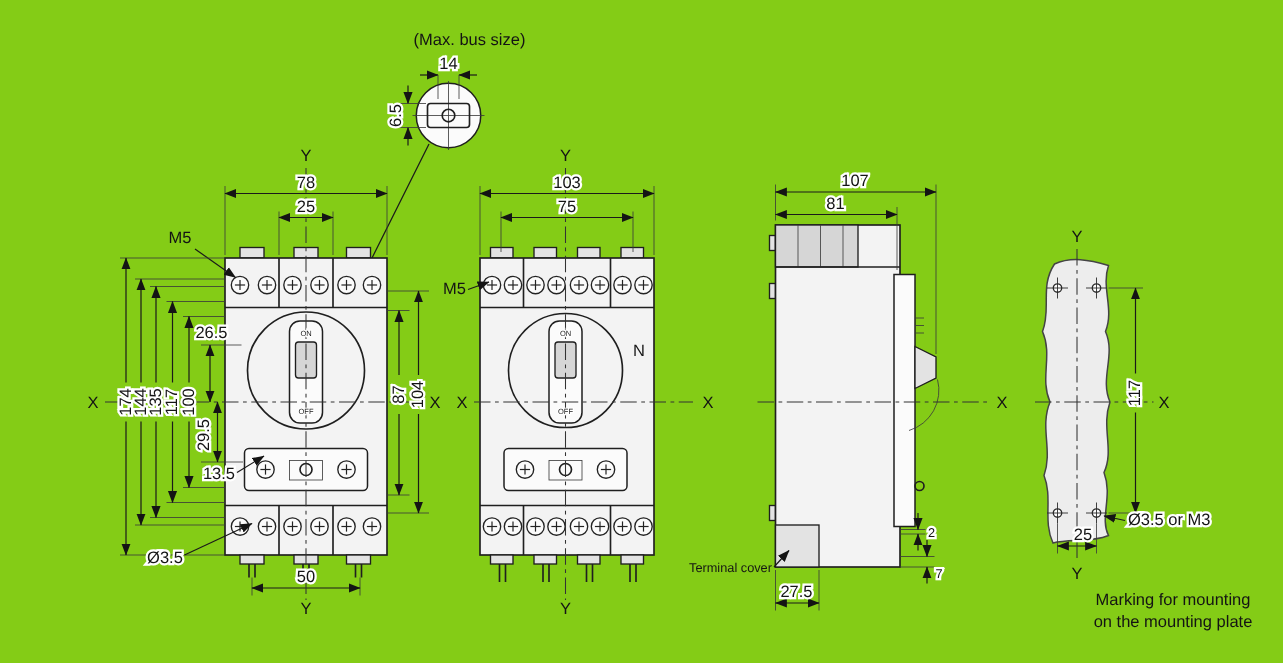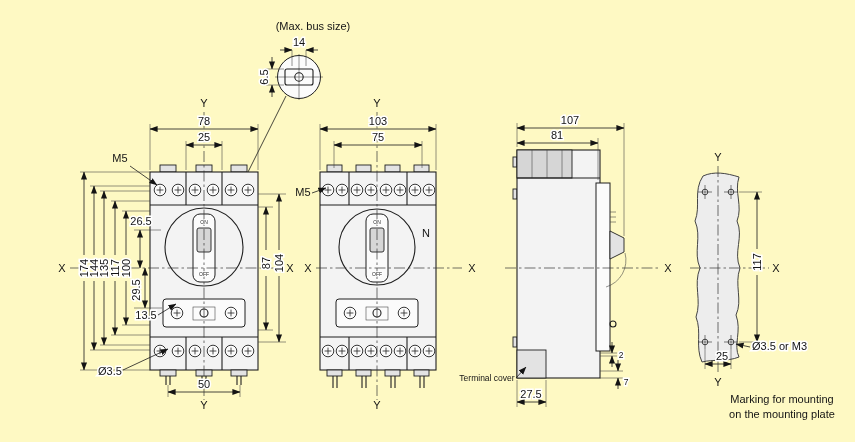--- a/index.html
+++ b/index.html
@@ -1,16 +1,16 @@
 <!DOCTYPE html>
 <html><head>
 <meta charset="utf-8">
 <style>
   html,body{margin:0;padding:0;background:#fff;}
-  #stage{position:relative;width:855px;height:442px;background:#fef9c3;overflow:hidden;}
+  #stage{position:relative;width:855px;height:442px;background:#84cc16;overflow:hidden;}
   svg text{font-family:"Liberation Sans",sans-serif;font-size:11px;fill:#141414;text-anchor:middle;}
   svg text.ts{font-size:8.5px;}
   svg text.tt{font-size:5px;fill:#222;}
   svg text.tc{font-size:11px;}
   .bg{stroke:#fff;stroke-width:3px;paint-order:stroke;}
   .tt.bg{stroke-width:1.5px;}
   .ol{fill:none;stroke:#1f1f1f;stroke-width:1.1;}
   .fl{fill:#f3f3f3;stroke:#1f1f1f;stroke-width:1.1;}
   .fw{fill:#fbfbfb;stroke:#1f1f1f;stroke-width:1;}
   .fm{fill:#e3e3e3;stroke:#1f1f1f;stroke-width:0.9;}

